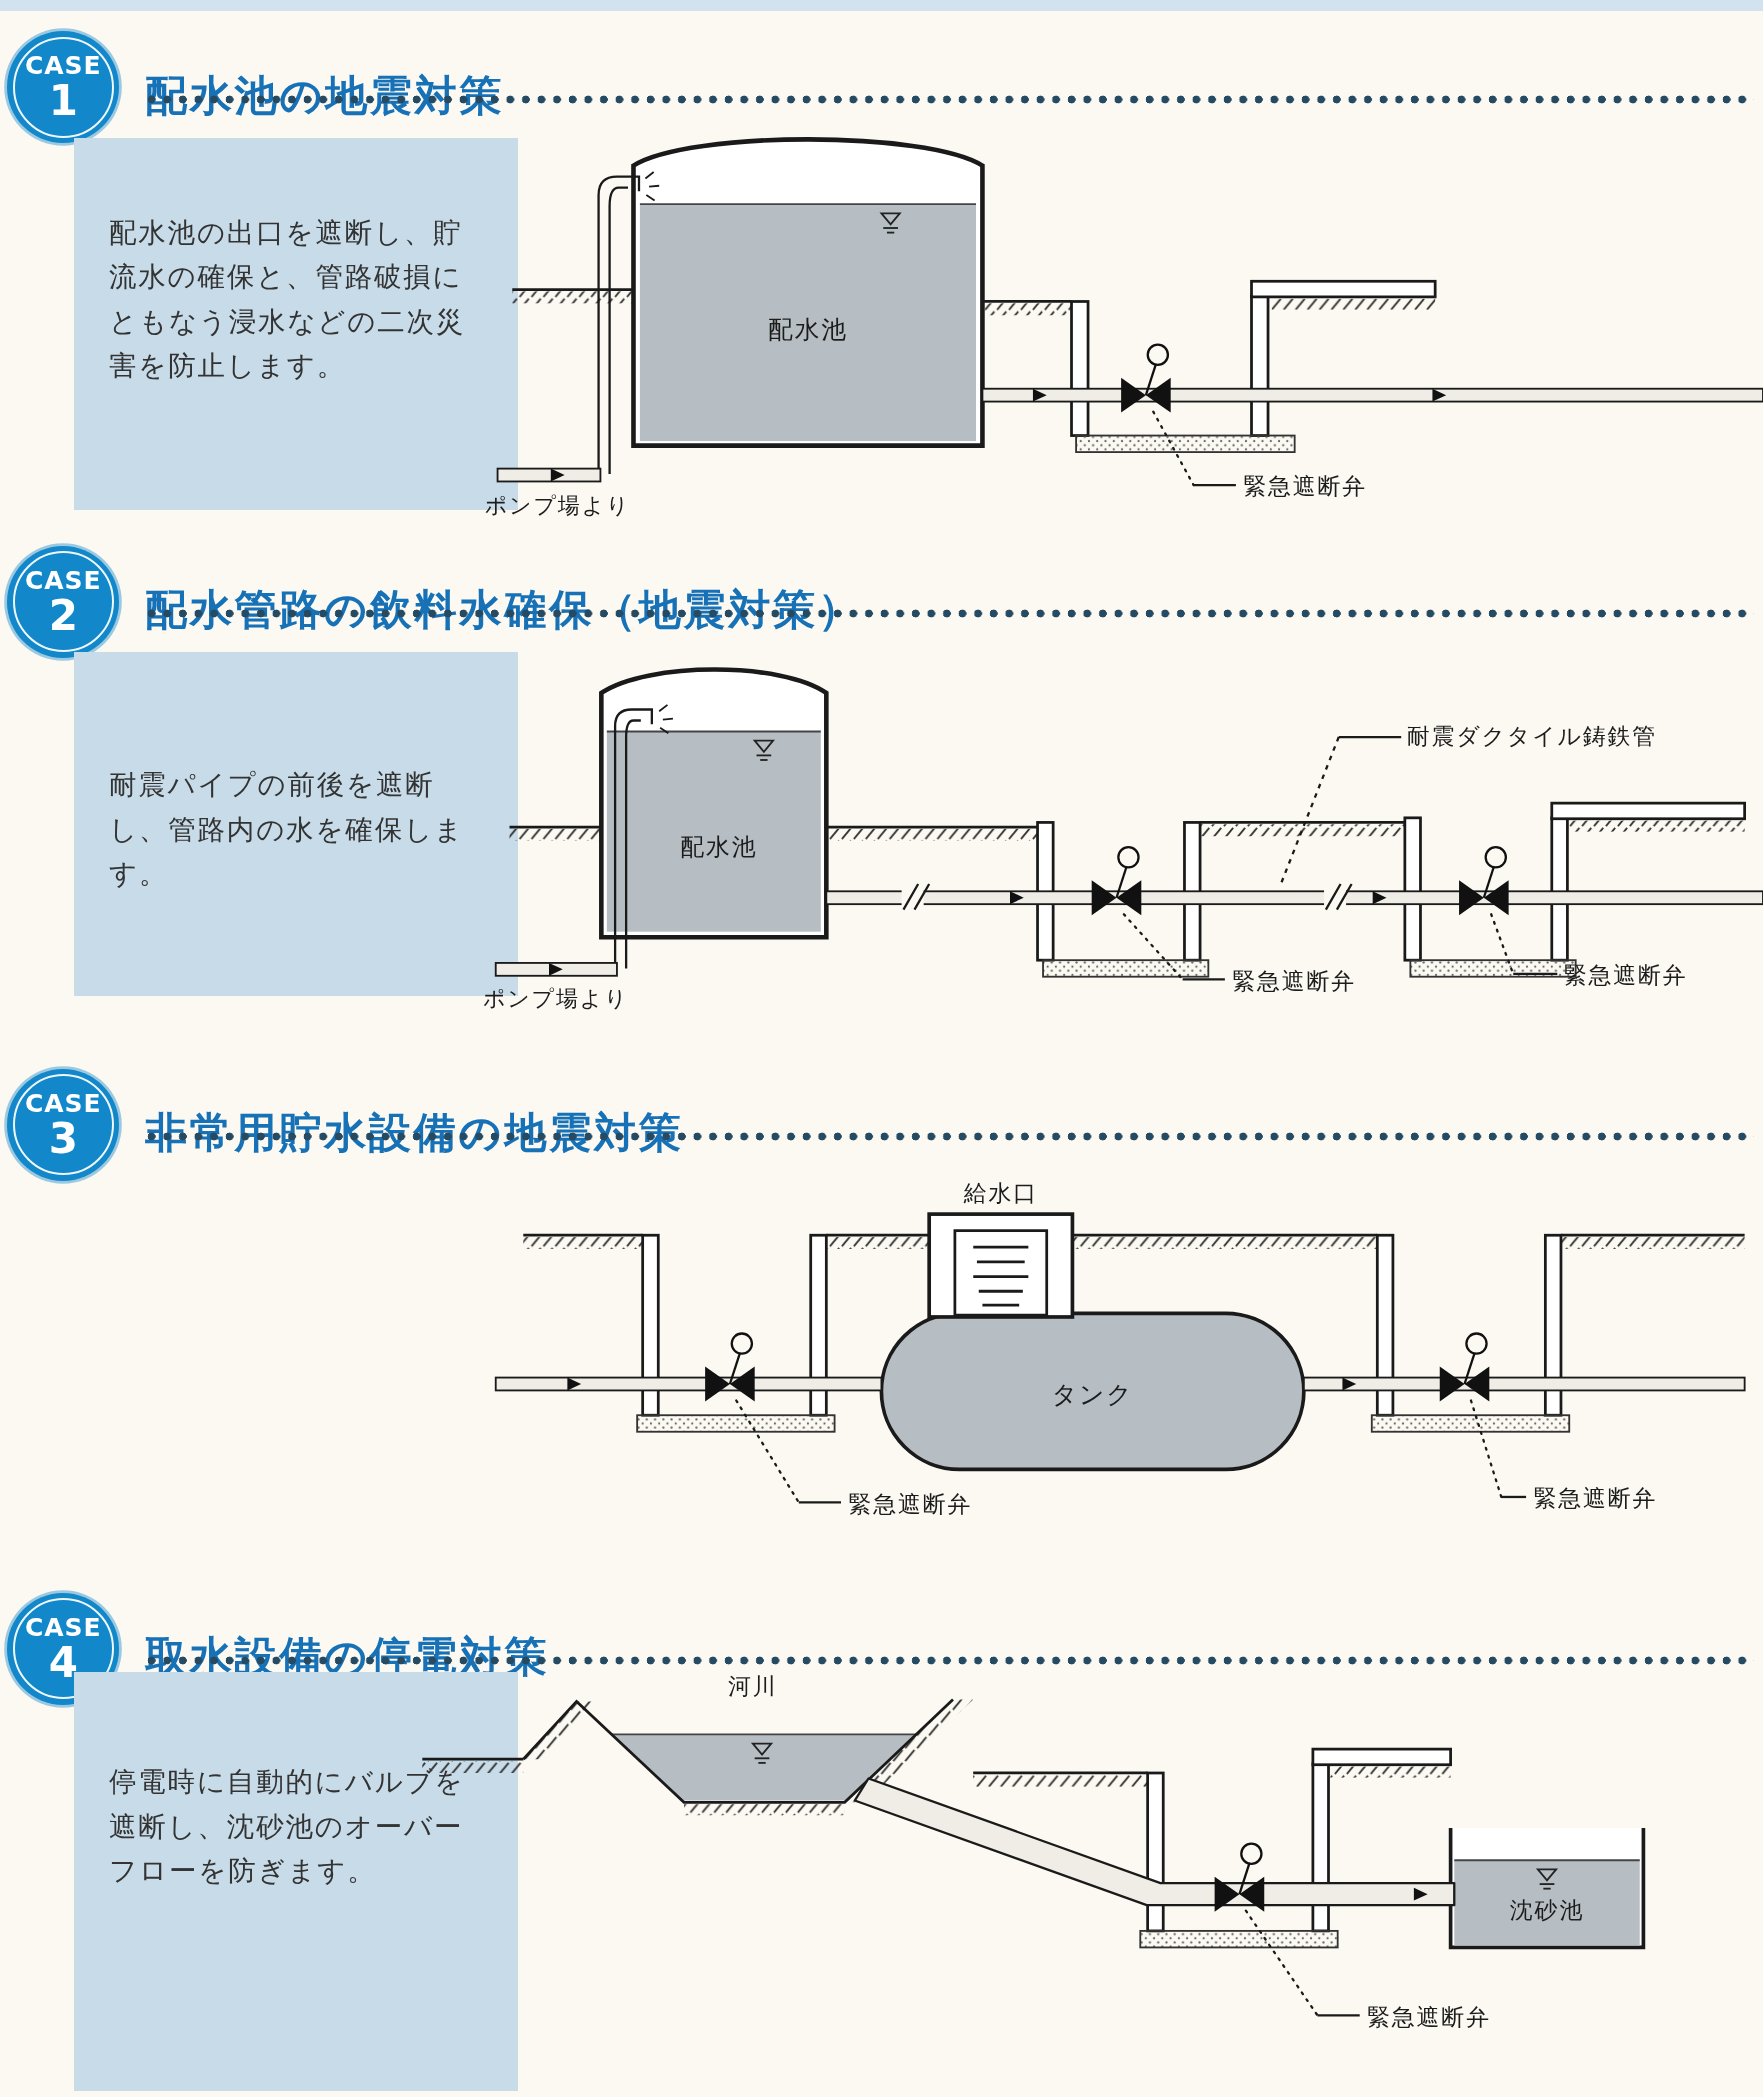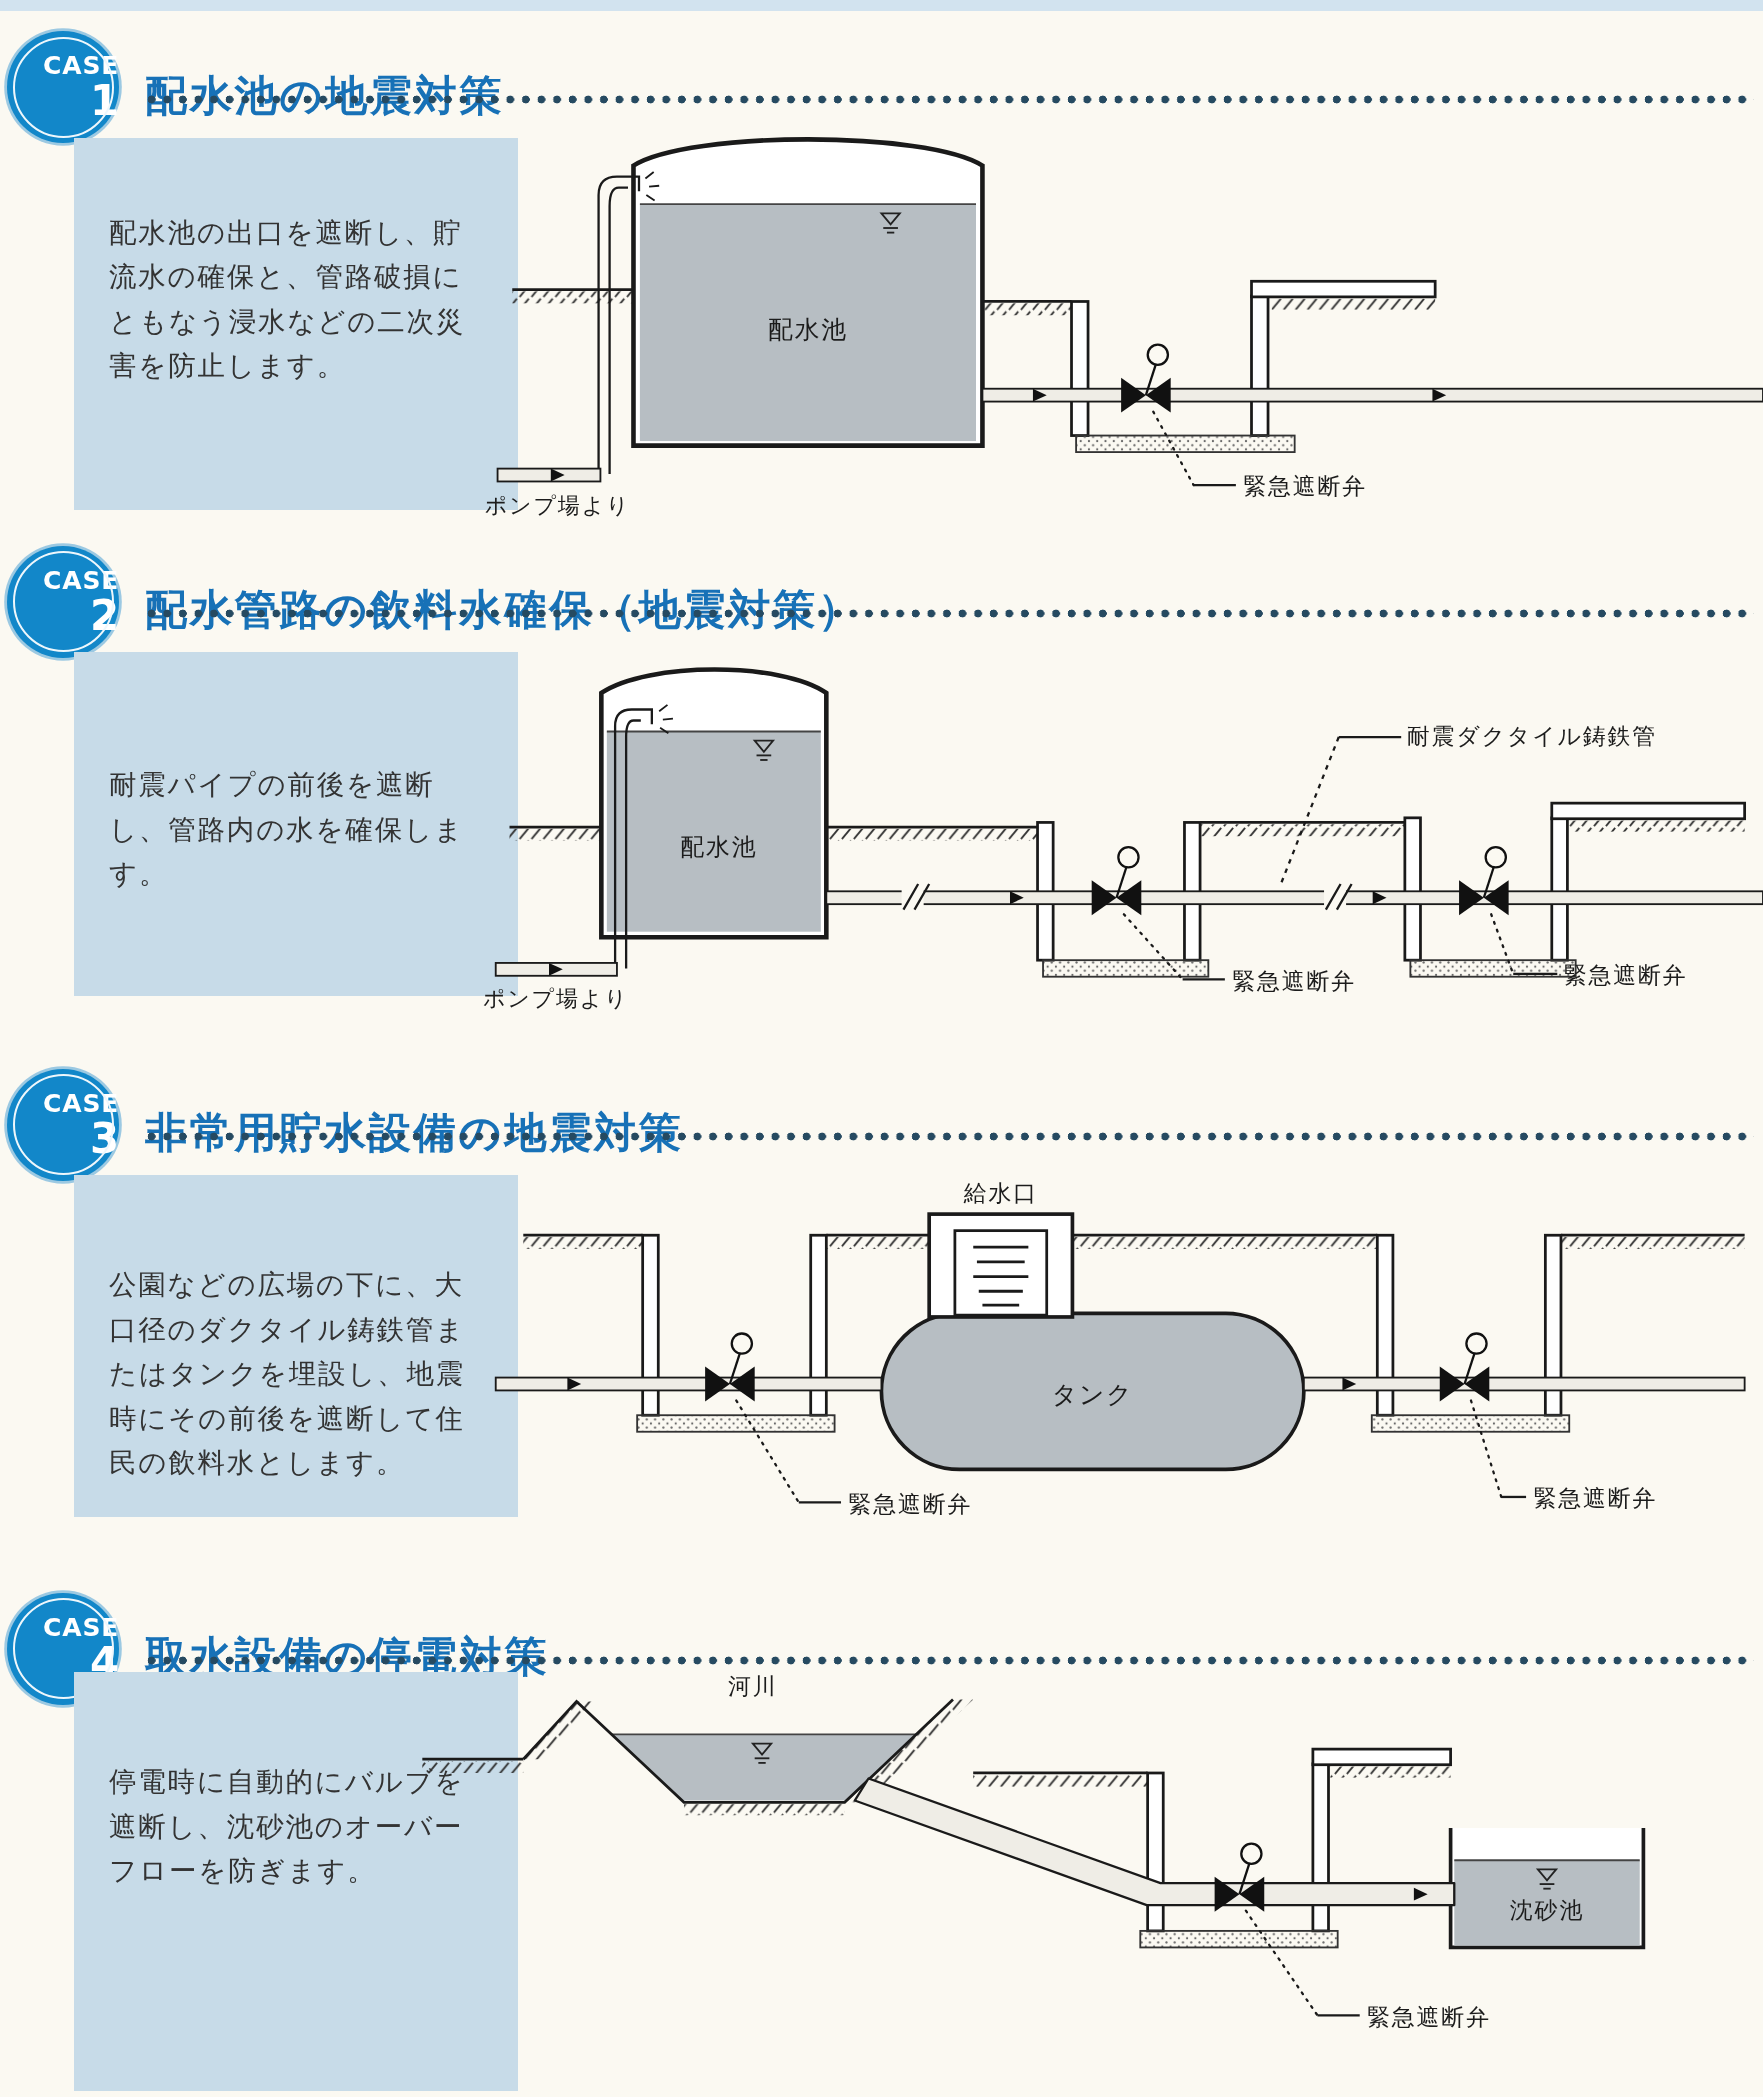--- a/index.html
+++ b/index.html
@@ -11,21 +11,21 @@
   .topstrip{position:absolute;top:0;left:0;right:0;height:11px;background:#d2e3ef;}
   .case{position:absolute;left:0;width:1763px;}
   #case1{top:27.5px;height:514px;}
   #case2{top:542px;height:523px;}
   #case3{top:1065px;height:523px;}
   #case4{top:1589px;height:509px;}
 
   .badge{
     position:absolute;left:7.3px;top:3.7px;width:112px;height:112px;border-radius:50%;
     background:#1287c9;color:#fff;display:flex;flex-direction:column;
-    align-items:flex-end;justify-content:center;box-shadow:0 0 0 2.8px #9cc9e2;
+    align-items:center;justify-content:center;box-shadow:0 0 0 2.8px #9cc9e2;
   }
   .badge::before{content:"";position:absolute;inset:5.5px;border:2.8px solid #eef7fc;border-radius:50%;}
   .badge .bword{font-size:25px;font-weight:bold;letter-spacing:0.9px;line-height:1;margin-top:3.7px;}
   .badge .bnum{font-size:42px;font-weight:bold;line-height:1.1;}
 
   .case-title{
     position:absolute;left:145px;top:5.5px;font-size:42px;font-weight:bold;
     color:#1771b7;letter-spacing:2.8px;white-space:nowrap;
   }
   .dotline{
@@ -197,21 +197,20 @@
     </svg>
   </section>
 
   <section class="case" id="case3">
     <div class="badge">
       <span class="bword">CASE</span>
       <span class="bnum">3</span>
     </div>
     <h2 class="case-title">非常用貯水設備の地震対策</h2>
     <div class="dotline"></div>
-    <div class="desc">公園などの広場の下に、大口径のダクタイル鋳鉄管またはタンクを埋設し、地震時にその前後を遮断して住民の飲料水とします。</div>
 
     <svg class="diagram" width="1304" height="409" viewBox="0 0 1420 445">
 
       <line x1="70" y1="85" x2="200" y2="85" stroke="#1a1a1a" stroke-width="3"></line>
       <rect x="70" y="87" width="130" height="13" fill="url(#hatch)"></rect>
       <line x1="400" y1="85" x2="512" y2="85" stroke="#1a1a1a" stroke-width="3"></line>
       <rect x="400" y="87" width="112" height="13" fill="url(#hatch)"></rect>
       <line x1="668" y1="85" x2="1000" y2="85" stroke="#1a1a1a" stroke-width="3"></line>
       <rect x="668" y="87" width="332" height="13" fill="url(#hatch)"></rect>
       <line x1="1200" y1="85" x2="1400" y2="85" stroke="#1a1a1a" stroke-width="3"></line>

